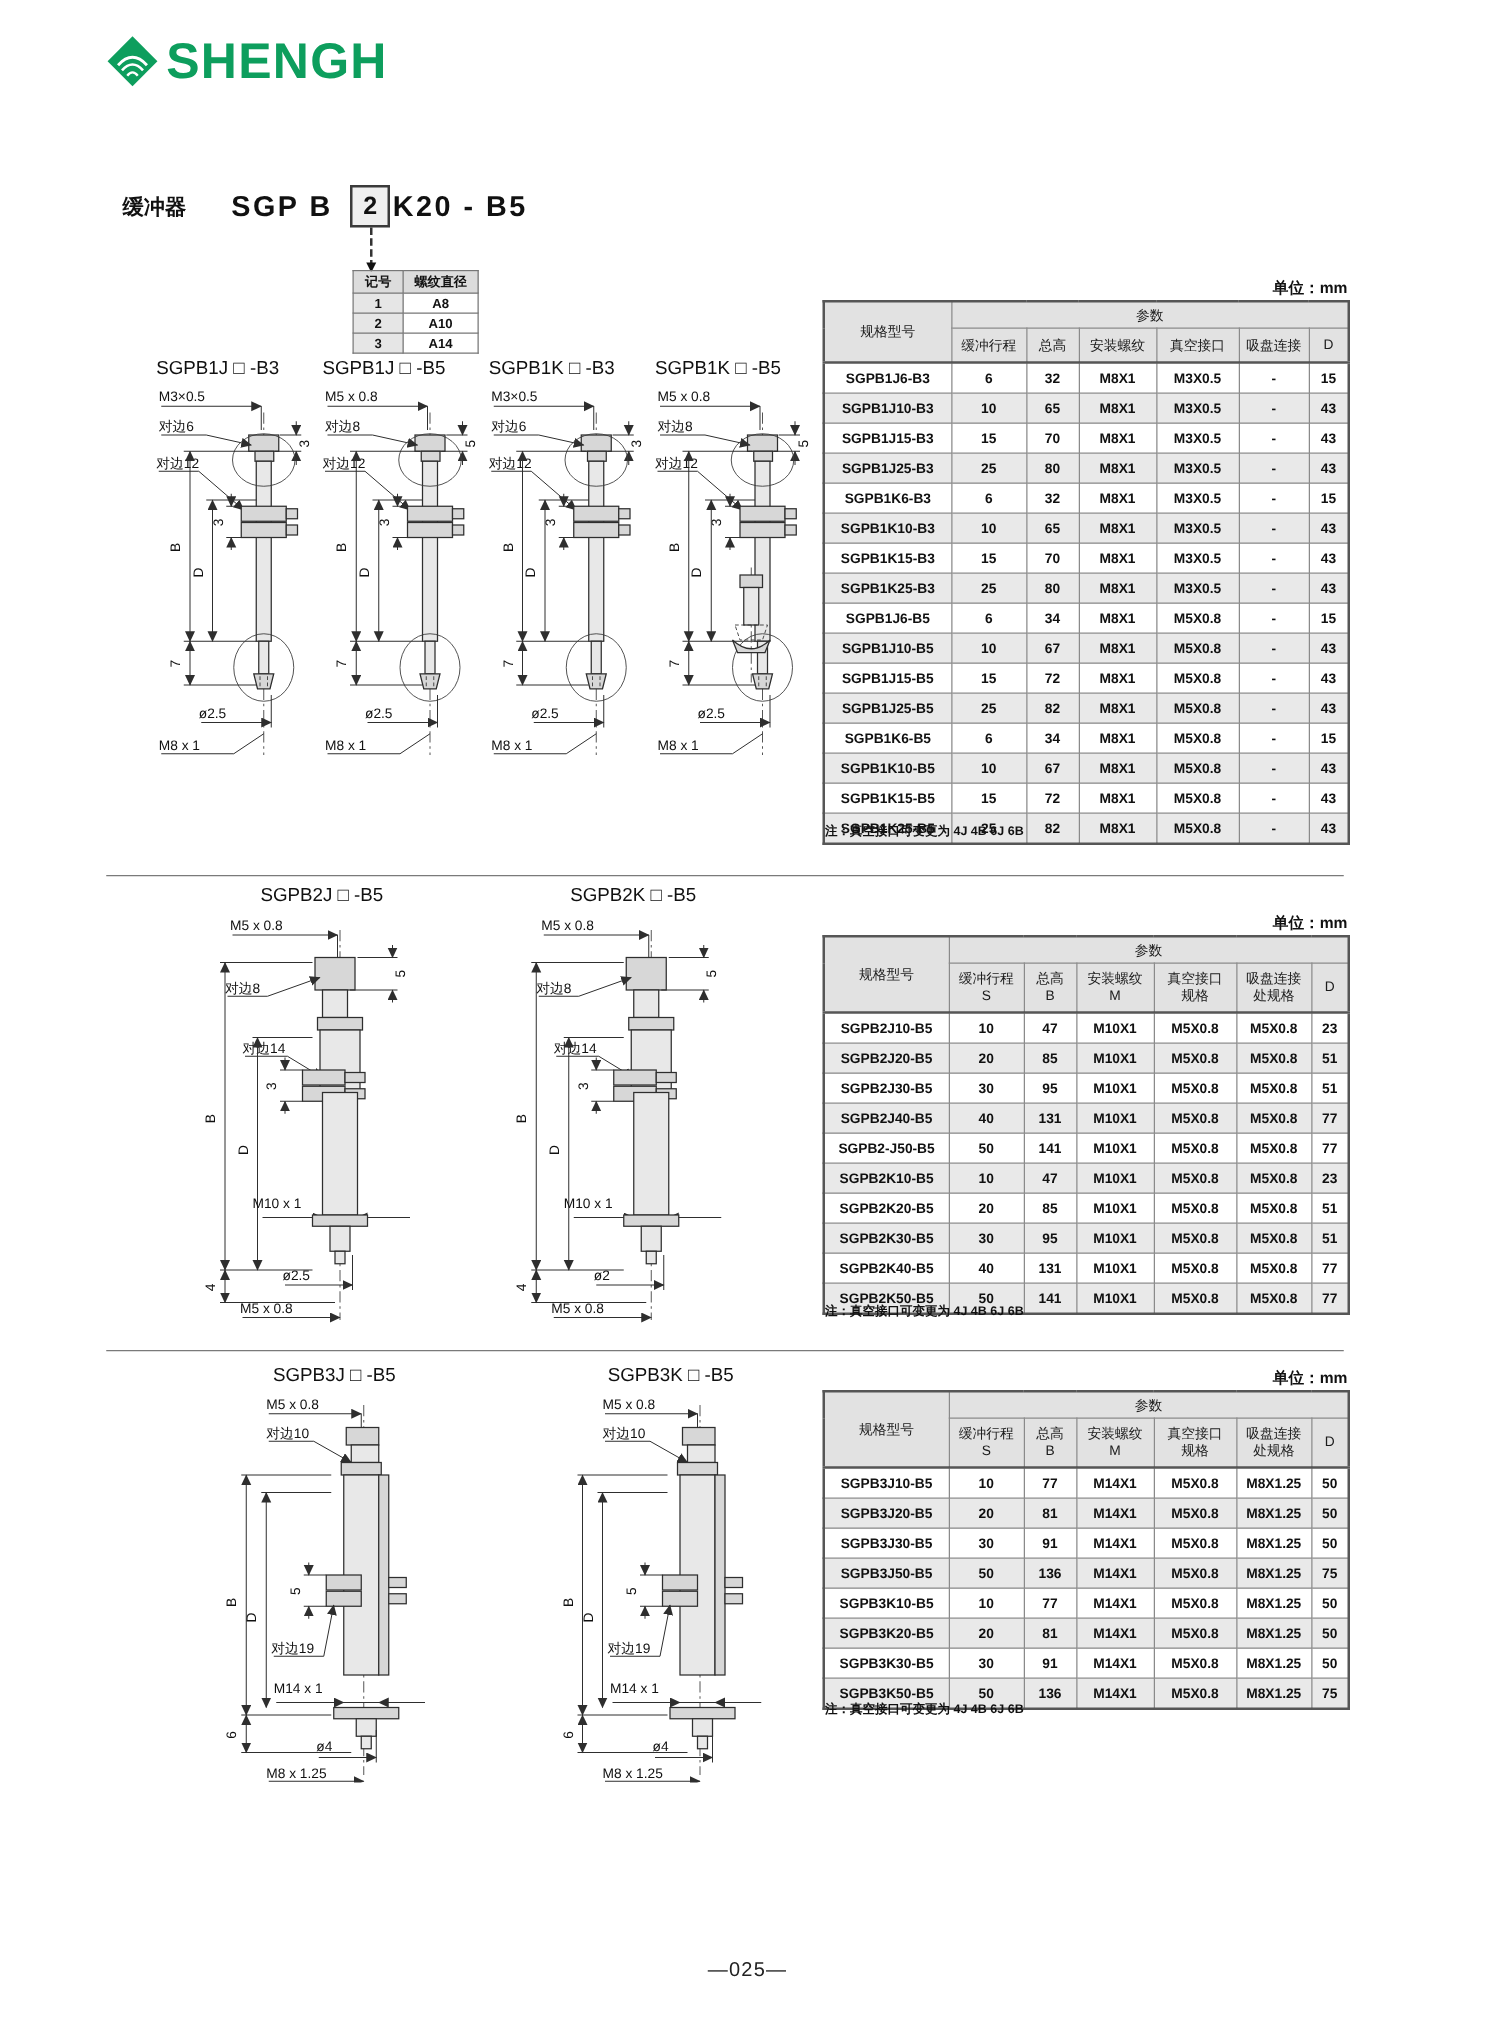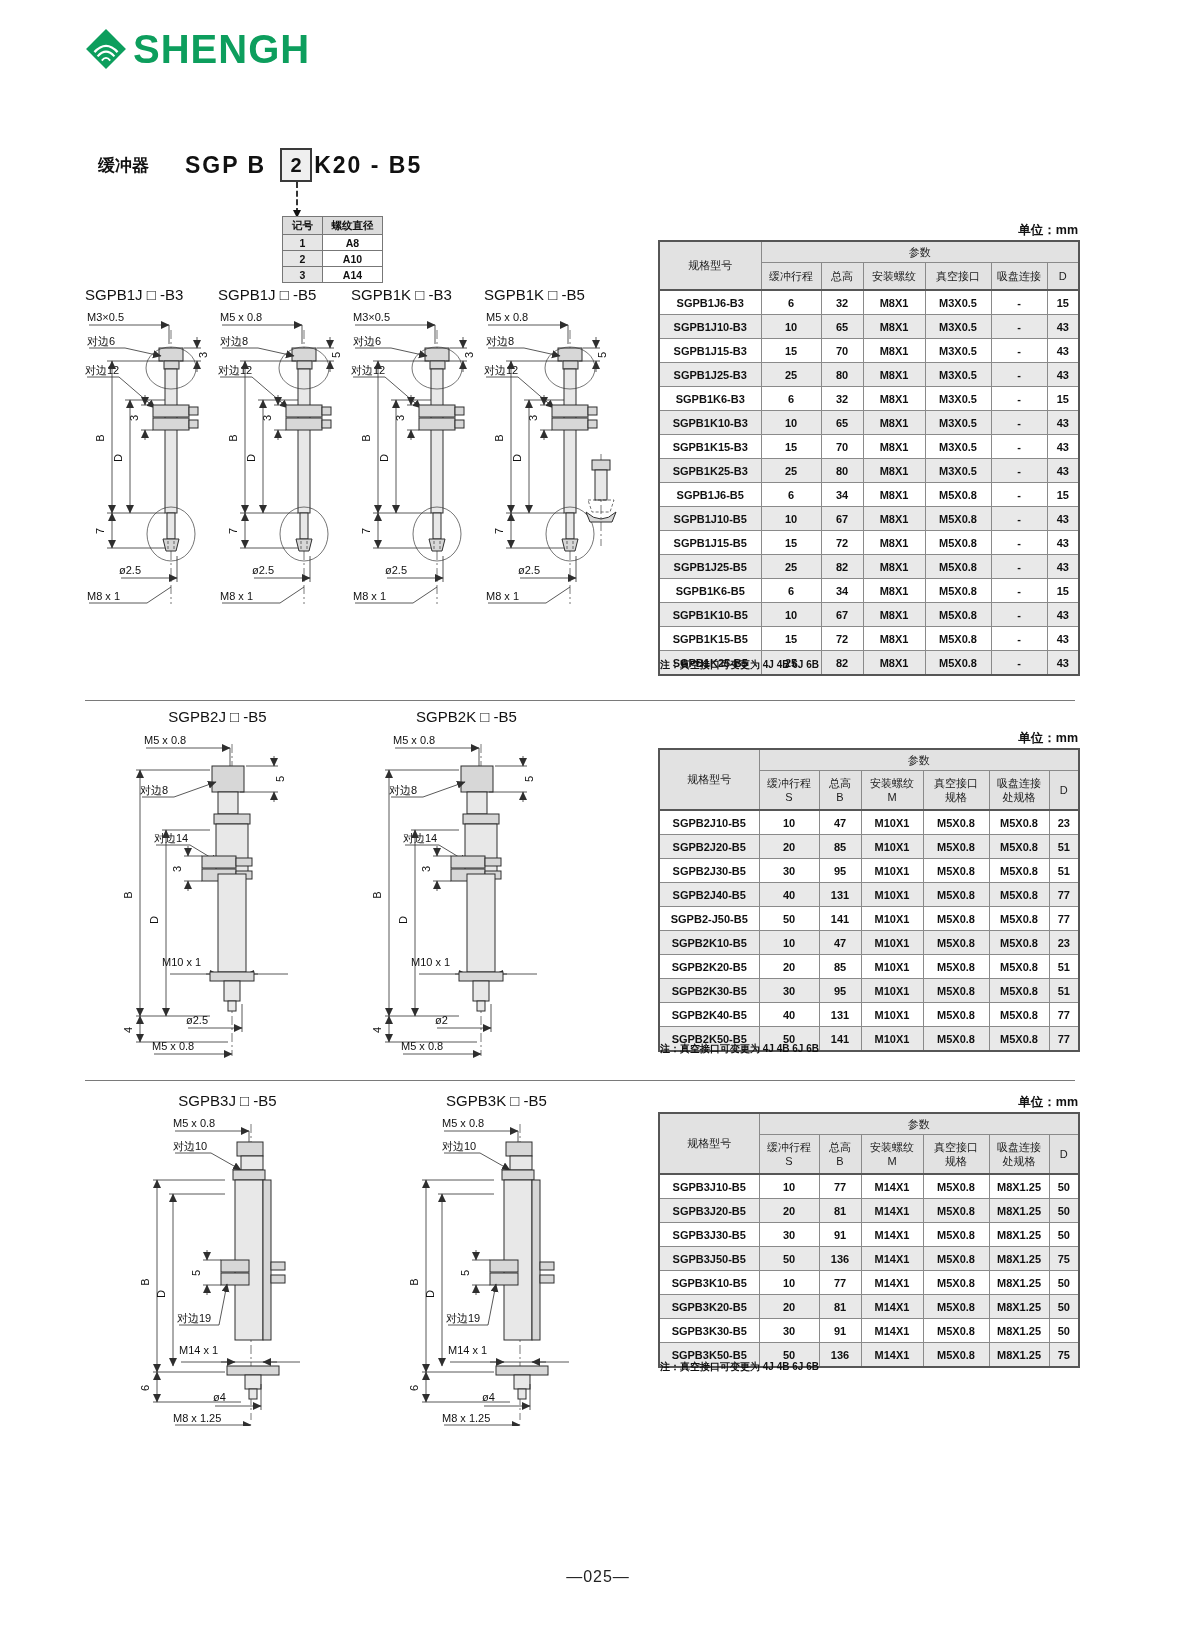--- a/index.html
+++ b/index.html
@@ -41,21 +41,21 @@
   .row-group th{height:20px;}
   .row-sub th{height:26px;}
   .spec-table.two-line .row-sub th{height:38px;}
   .th-line{display:block;line-height:1.3;}
 
   .note{position:absolute;left:660px;font-size:10px;font-weight:700;}
 
   .divider{position:absolute;left:85px;width:990px;height:0;border-top:1px solid #7a7a7a;}
 
   
-  .dwg-row{position:absolute;display:flex;}
+  .dwg-row{position:absolute;display:flex;margin-left:40px;}
   .dwg{display:flex;flex-direction:column;}
   .dwg-title{font-size:15px;font-weight:500;color:#111;height:22px;white-space:nowrap;}
   .dwg-title.centered{text-align:center;}
   svg .part{fill:#d7d7d7;stroke:#2e2e2e;stroke-width:1;}
   svg .part2{fill:#e8e8e8;stroke:#2e2e2e;stroke-width:1;}
   svg .dim{stroke:#2e2e2e;stroke-width:.8;fill:none;}
   svg .cl{stroke:#555;stroke-width:.8;stroke-dasharray:9 3 2 3;}
   svg .callout{fill:none;stroke:#3a3a3a;stroke-width:.7;}
   svg .dash{stroke:#333;stroke-width:.7;stroke-dasharray:3 2;fill:none;}
   svg text{font-size:11px;fill:#111;font-family:"Liberation Sans","DejaVu Sans",sans-serif;}

